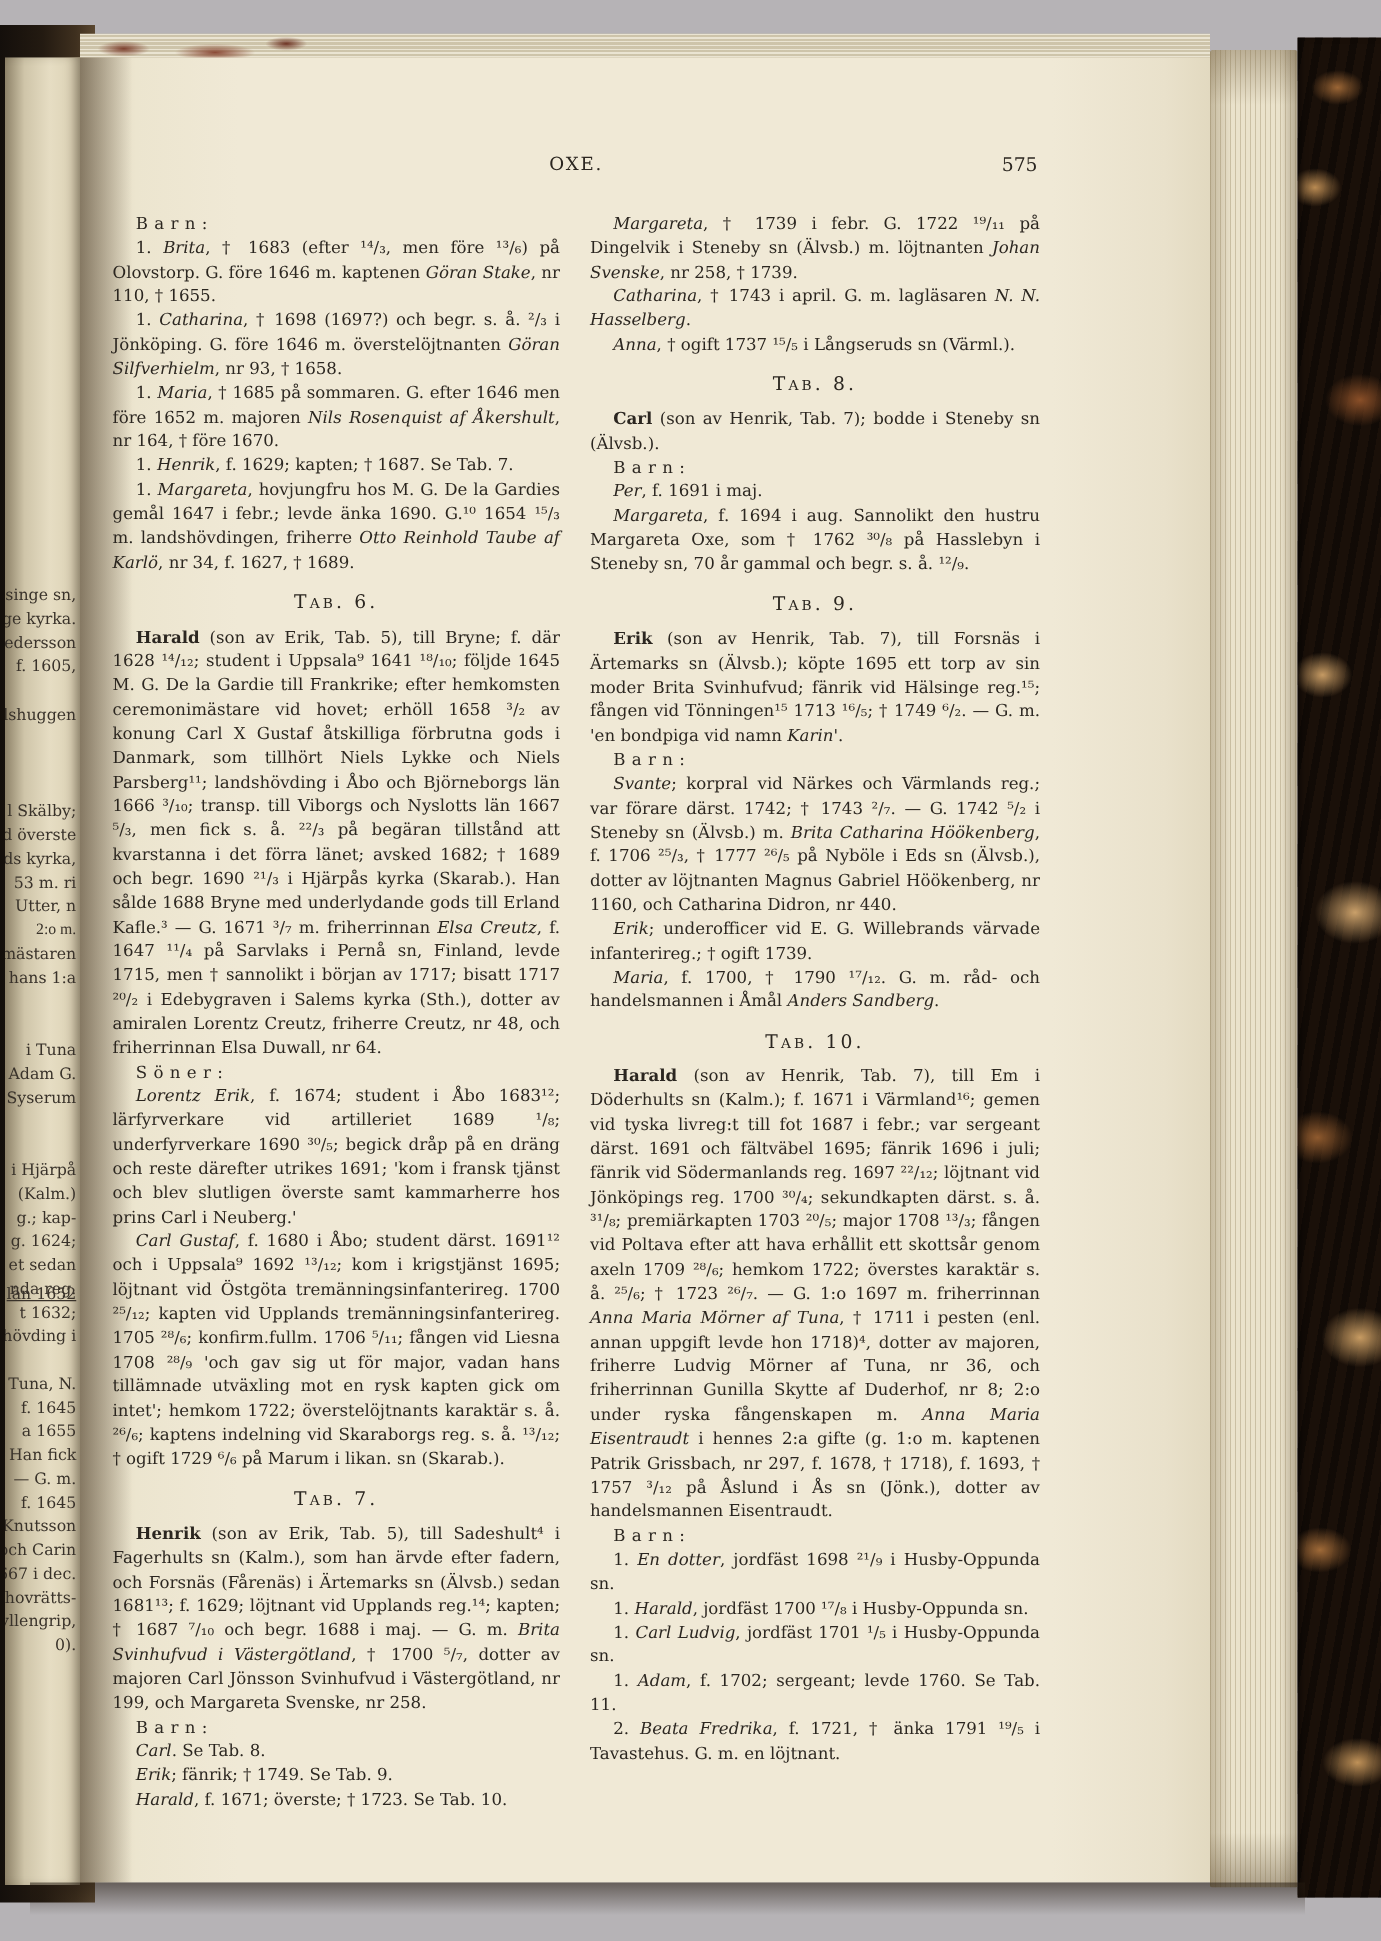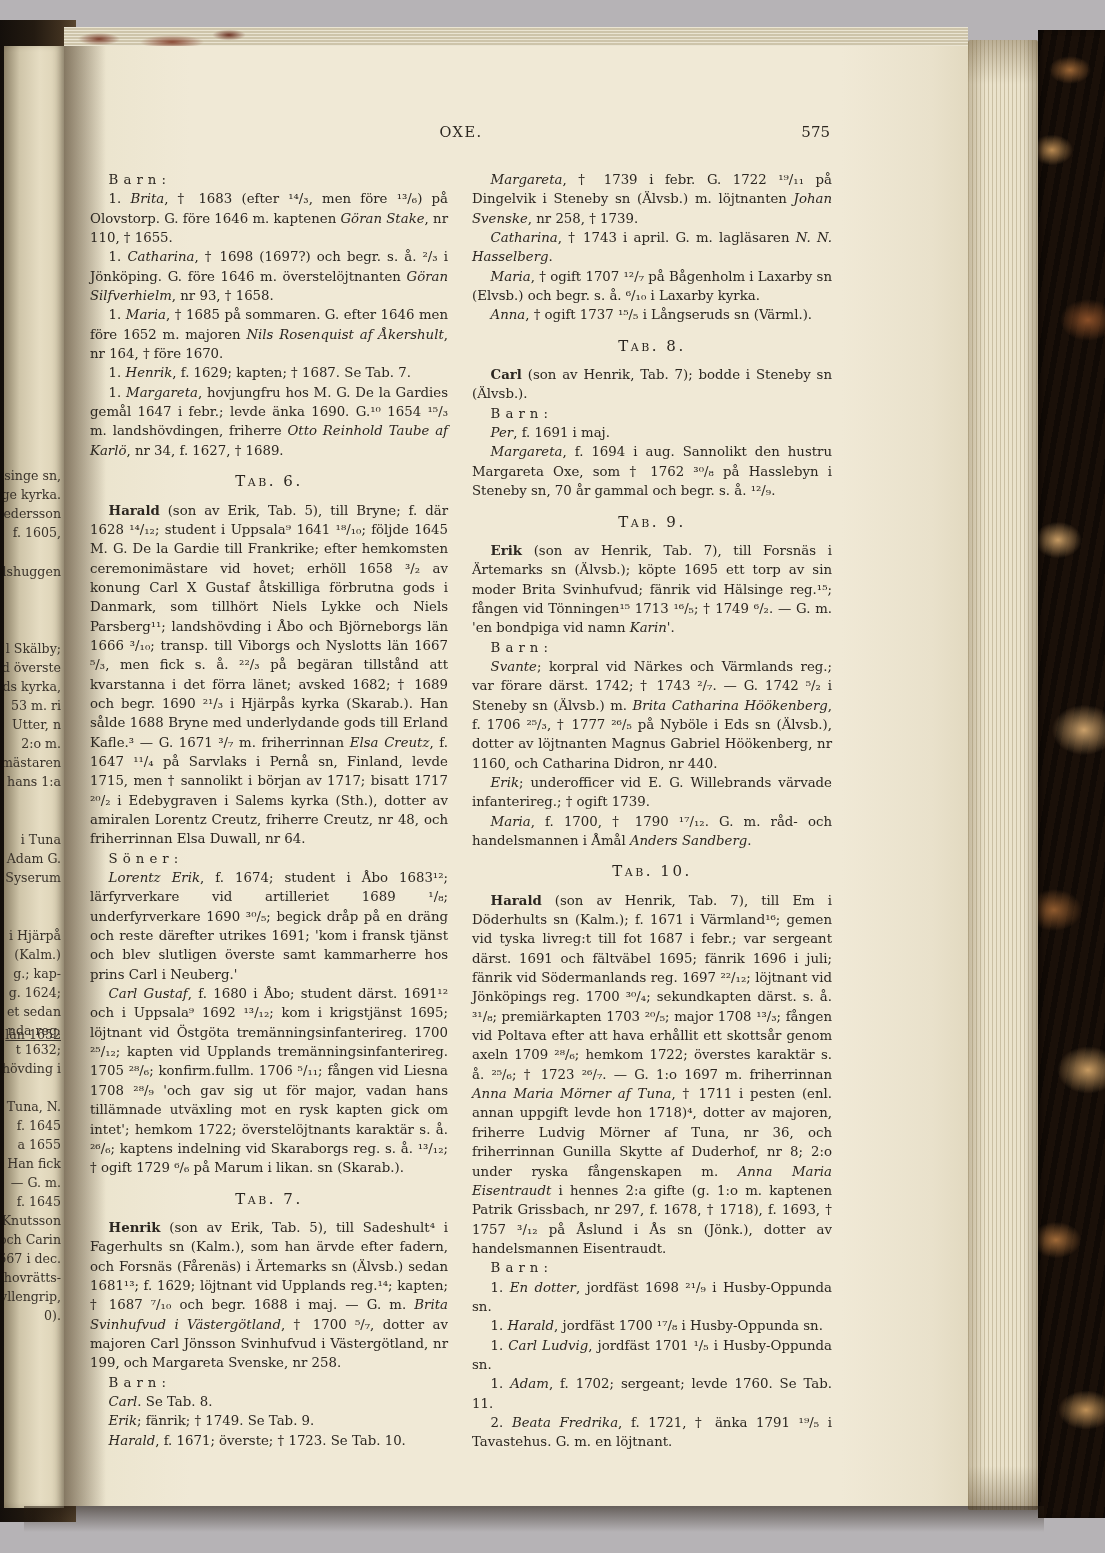--- a/index.html
+++ b/index.html
@@ -82,21 +82,21 @@
       <div class="frag" style="top: 422px;">isinge sn,</div>
       <div class="frag" style="top: 441px;">ge kyrka.</div>
       <div class="frag" style="top: 460px;">Pedersson</div>
       <div class="frag" style="top: 479px;">f. 1605,</div>
       <div class="frag" style="top: 518px;">alshuggen</div>
       <div class="frag" style="top: 595px;">l Skälby;</div>
       <div class="frag" style="top: 614px;">d överste</div>
       <div class="frag" style="top: 633px;">ds kyrka,</div>
       <div class="frag" style="top: 652px;">53 m. ri</div>
       <div class="frag" style="top: 671px;">Utter, n</div>
-      <div class="frag" style="top: 690px;">2:o m.</div>
+      <div class="frag" style="top: 690px; font-family: Liberation Serif, serif;">2:o m.</div>
       <div class="frag" style="top: 709px;">mästaren</div>
       <div class="frag" style="top: 728px;">hans 1:a</div>
       <div class="frag" style="top: 786px;">i Tuna</div>
       <div class="frag" style="top: 805px;">Adam G.</div>
       <div class="frag" style="top: 824px;">Syserum</div>
       <div class="frag" style="top: 882px;">i Hjärpå</div>
       <div class="frag" style="top: 901px;">(Kalm.)</div>
       <div class="frag" style="top: 920px;">g.; kap-</div>
       <div class="frag" style="top: 939px;">g. 1624;</div>
       <div class="frag" style="top: 958px;">et sedan</div>
@@ -140,21 +140,20 @@
           <p class="blk tab"><span class="run">Tab. 7.</span></p>
           <p class="blk p"><span class="run b">Henrik</span><span class="run"> (son av Erik, Tab. 5), till Sadeshult⁴ i Fagerhults sn (Kalm.), som han ärvde efter fadern, och Forsnäs (Fårenäs) i Ärtemarks sn (Älvsb.) sedan 1681¹³; f. 1629; löjtnant vid Upplands reg.¹⁴; kapten; † 1687 ⁷/₁₀ och begr. 1688 i maj. — G. m. </span><span class="run i">Brita Svinhufvud i Västergötland</span><span class="run">, † 1700 ⁵/₇, dotter av majoren Carl Jönsson Svinhufvud i Västergötland, nr 199, och Margareta Svenske, nr 258.</span></p>
           <p class="blk label"><span class="run">Barn:</span></p>
           <p class="blk p"><span class="run i">Carl</span><span class="run">. Se Tab. 8.</span></p>
           <p class="blk p"><span class="run i">Erik</span><span class="run">; fänrik; † 1749. Se Tab. 9.</span></p>
           <p class="blk p"><span class="run i">Harald</span><span class="run">, f. 1671; överste; † 1723. Se Tab. 10.</span></p>
         </div>
       <div class="col col-right">
           <p class="blk p"><span class="run i">Margareta</span><span class="run">, † 1739 i febr. G. 1722 ¹⁹/₁₁ på Dingelvik i Steneby sn (Älvsb.) m. löjtnanten </span><span class="run i">Johan Svenske</span><span class="run">, nr 258, † 1739.</span></p>
           <p class="blk p"><span class="run i">Catharina</span><span class="run">, † 1743 i april. G. m. lagläsaren </span><span class="run i">N. N. Hasselberg</span><span class="run">.</span></p>
-          <p class="blk p"><span class="run i">Maria</span><span class="run">, † ogift 1707 ¹²/₇ på Bågenholm i Laxarby sn (Elvsb.) och begr. s. å. ⁶/₁₀ i Laxarby kyrka.</span></p>
           <p class="blk p"><span class="run i">Anna</span><span class="run">, † ogift 1737 ¹⁵/₅ i Långseruds sn (Värml.).</span></p>
           <p class="blk tab"><span class="run">Tab. 8.</span></p>
           <p class="blk p"><span class="run b">Carl</span><span class="run"> (son av Henrik, Tab. 7); bodde i Steneby sn (Älvsb.).</span></p>
           <p class="blk label"><span class="run">Barn:</span></p>
           <p class="blk p"><span class="run i">Per</span><span class="run">, f. 1691 i maj.</span></p>
           <p class="blk p"><span class="run i">Margareta</span><span class="run">, f. 1694 i aug. Sannolikt den hustru Margareta Oxe, som † 1762 ³⁰/₈ på Hasslebyn i Steneby sn, 70 år gammal och begr. s. å. ¹²/₉.</span></p>
           <p class="blk tab"><span class="run">Tab. 9.</span></p>
           <p class="blk p"><span class="run b">Erik</span><span class="run"> (son av Henrik, Tab. 7), till Forsnäs i Ärtemarks sn (Älvsb.); köpte 1695 ett torp av sin moder Brita Svinhufvud; fänrik vid Hälsinge reg.¹⁵; fången vid Tönningen¹⁵ 1713 ¹⁶/₅; † 1749 ⁶/₂. — G. m. 'en bondpiga vid namn </span><span class="run i">Karin</span><span class="run">'.</span></p>
           <p class="blk label"><span class="run">Barn:</span></p>
           <p class="blk p"><span class="run i">Svante</span><span class="run">; korpral vid Närkes och Värmlands reg.; var förare därst. 1742; † 1743 ²/₇. — G. 1742 ⁵/₂ i Steneby sn (Älvsb.) m. </span><span class="run i">Brita Catharina Höökenberg</span><span class="run">, f. 1706 ²⁵/₃, † 1777 ²⁶/₅ på Nyböle i Eds sn (Älvsb.), dotter av löjtnanten Magnus Gabriel Höökenberg, nr 1160, och Catharina Didron, nr 440.</span></p>

